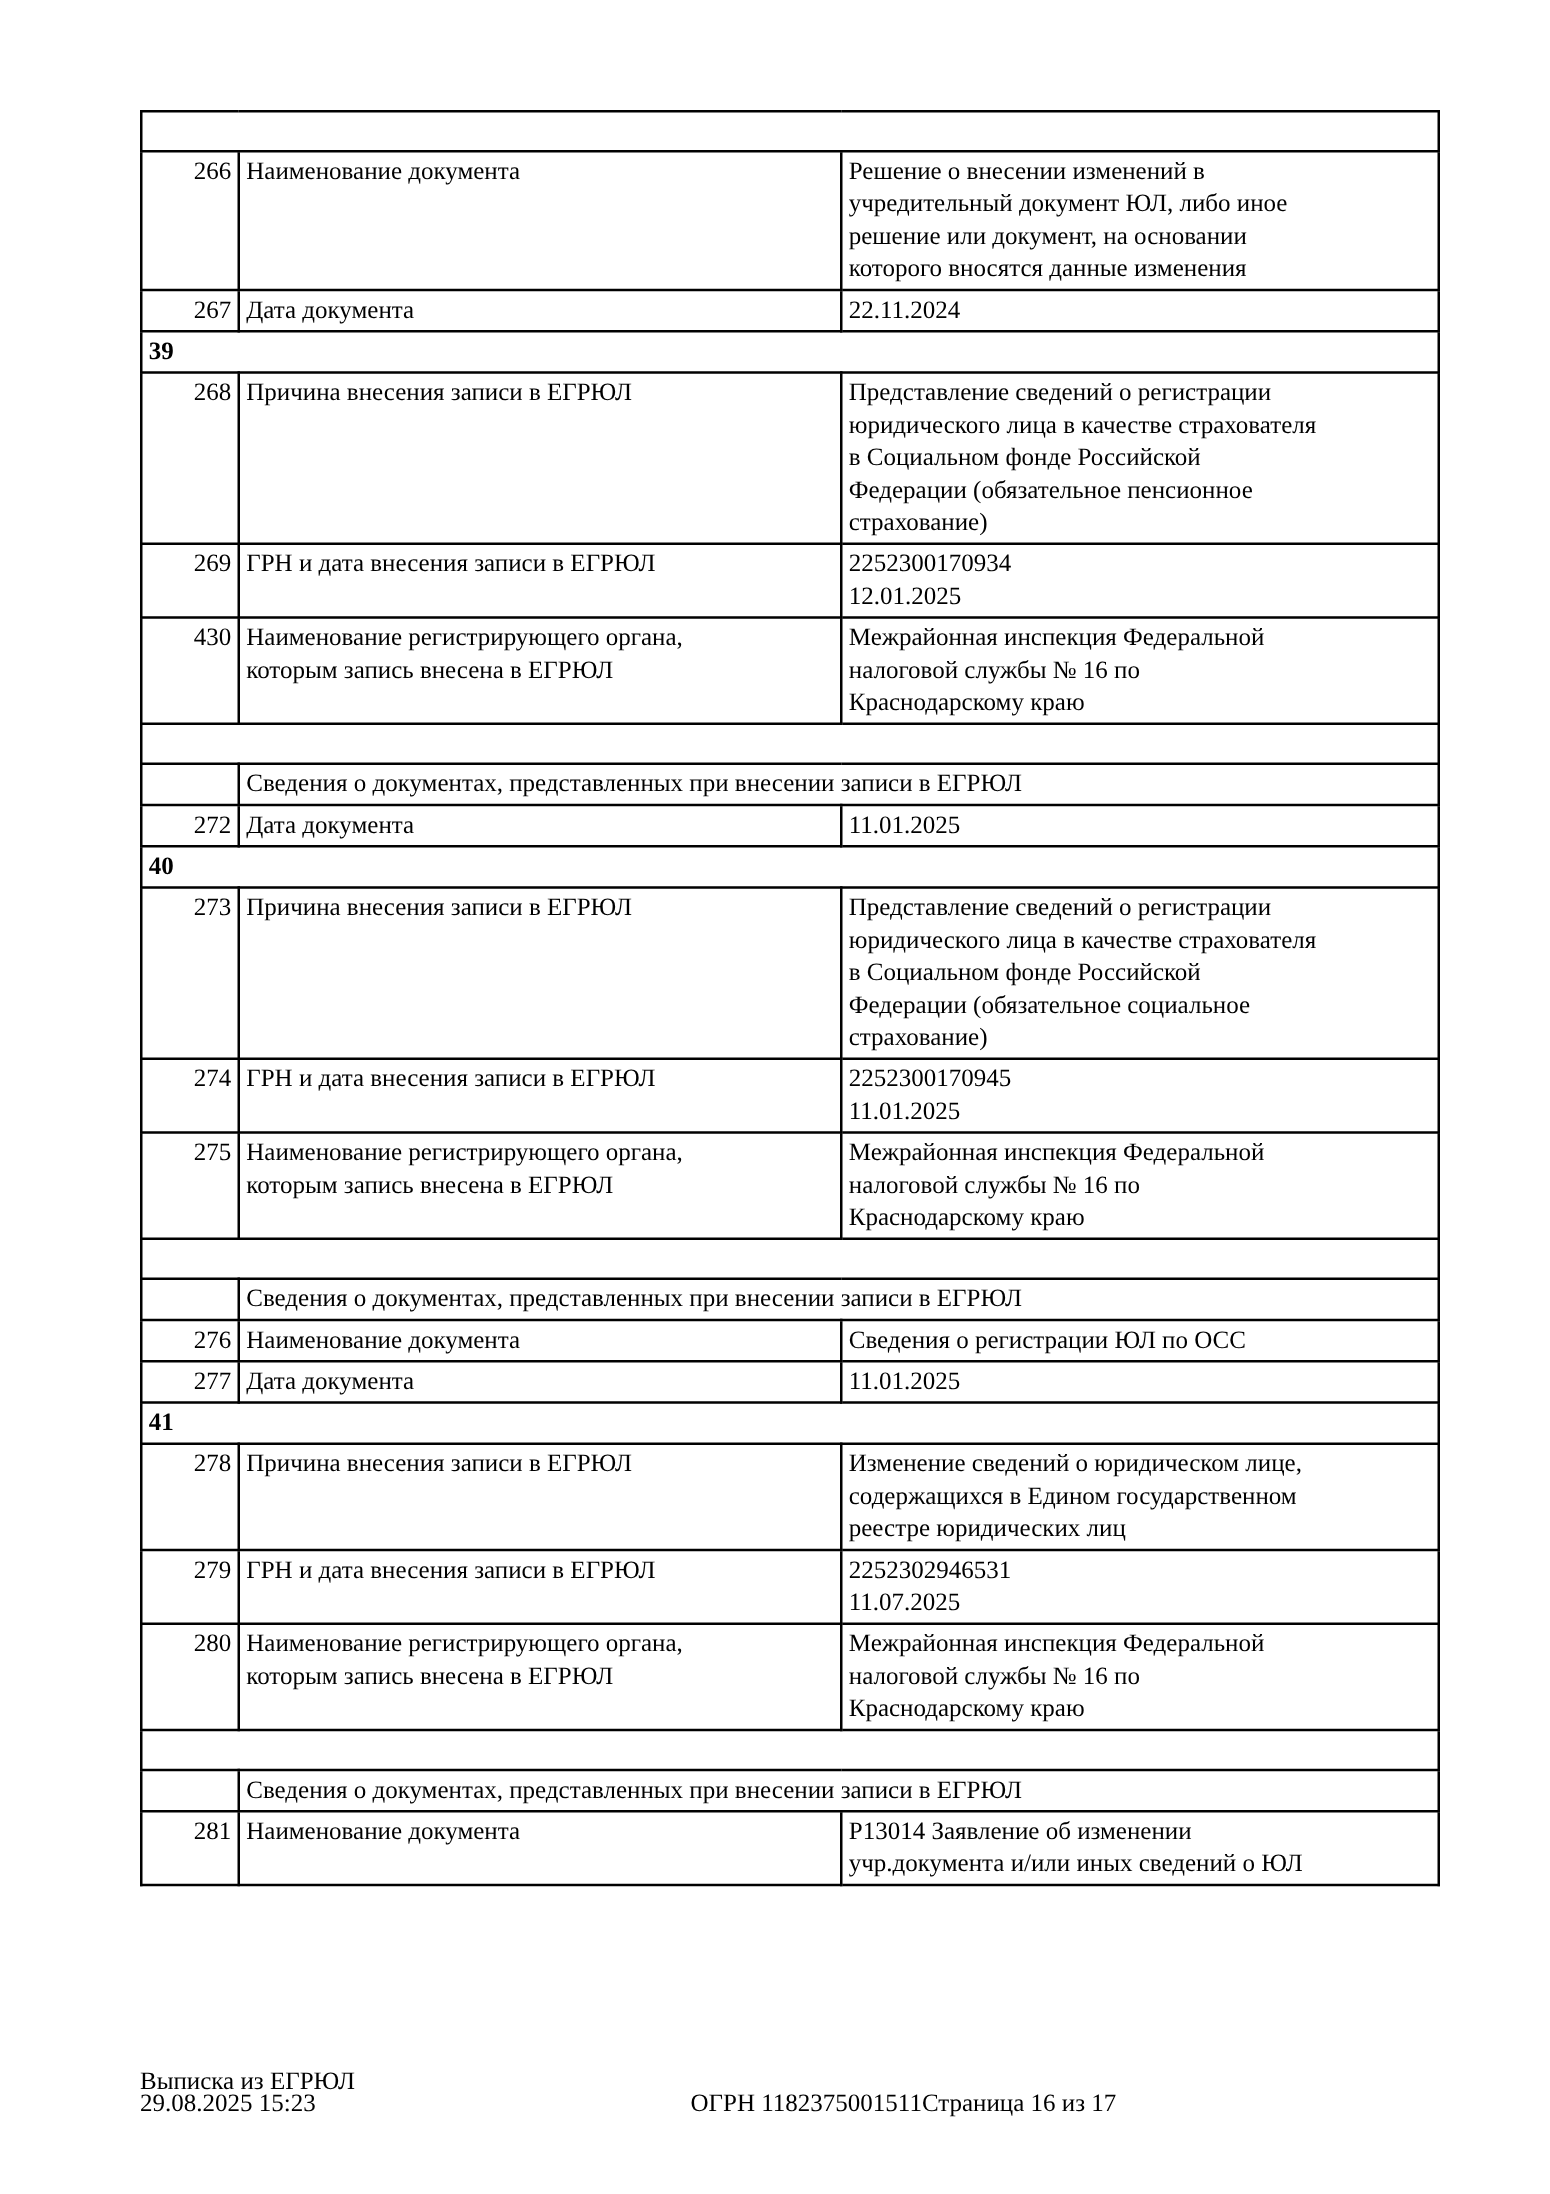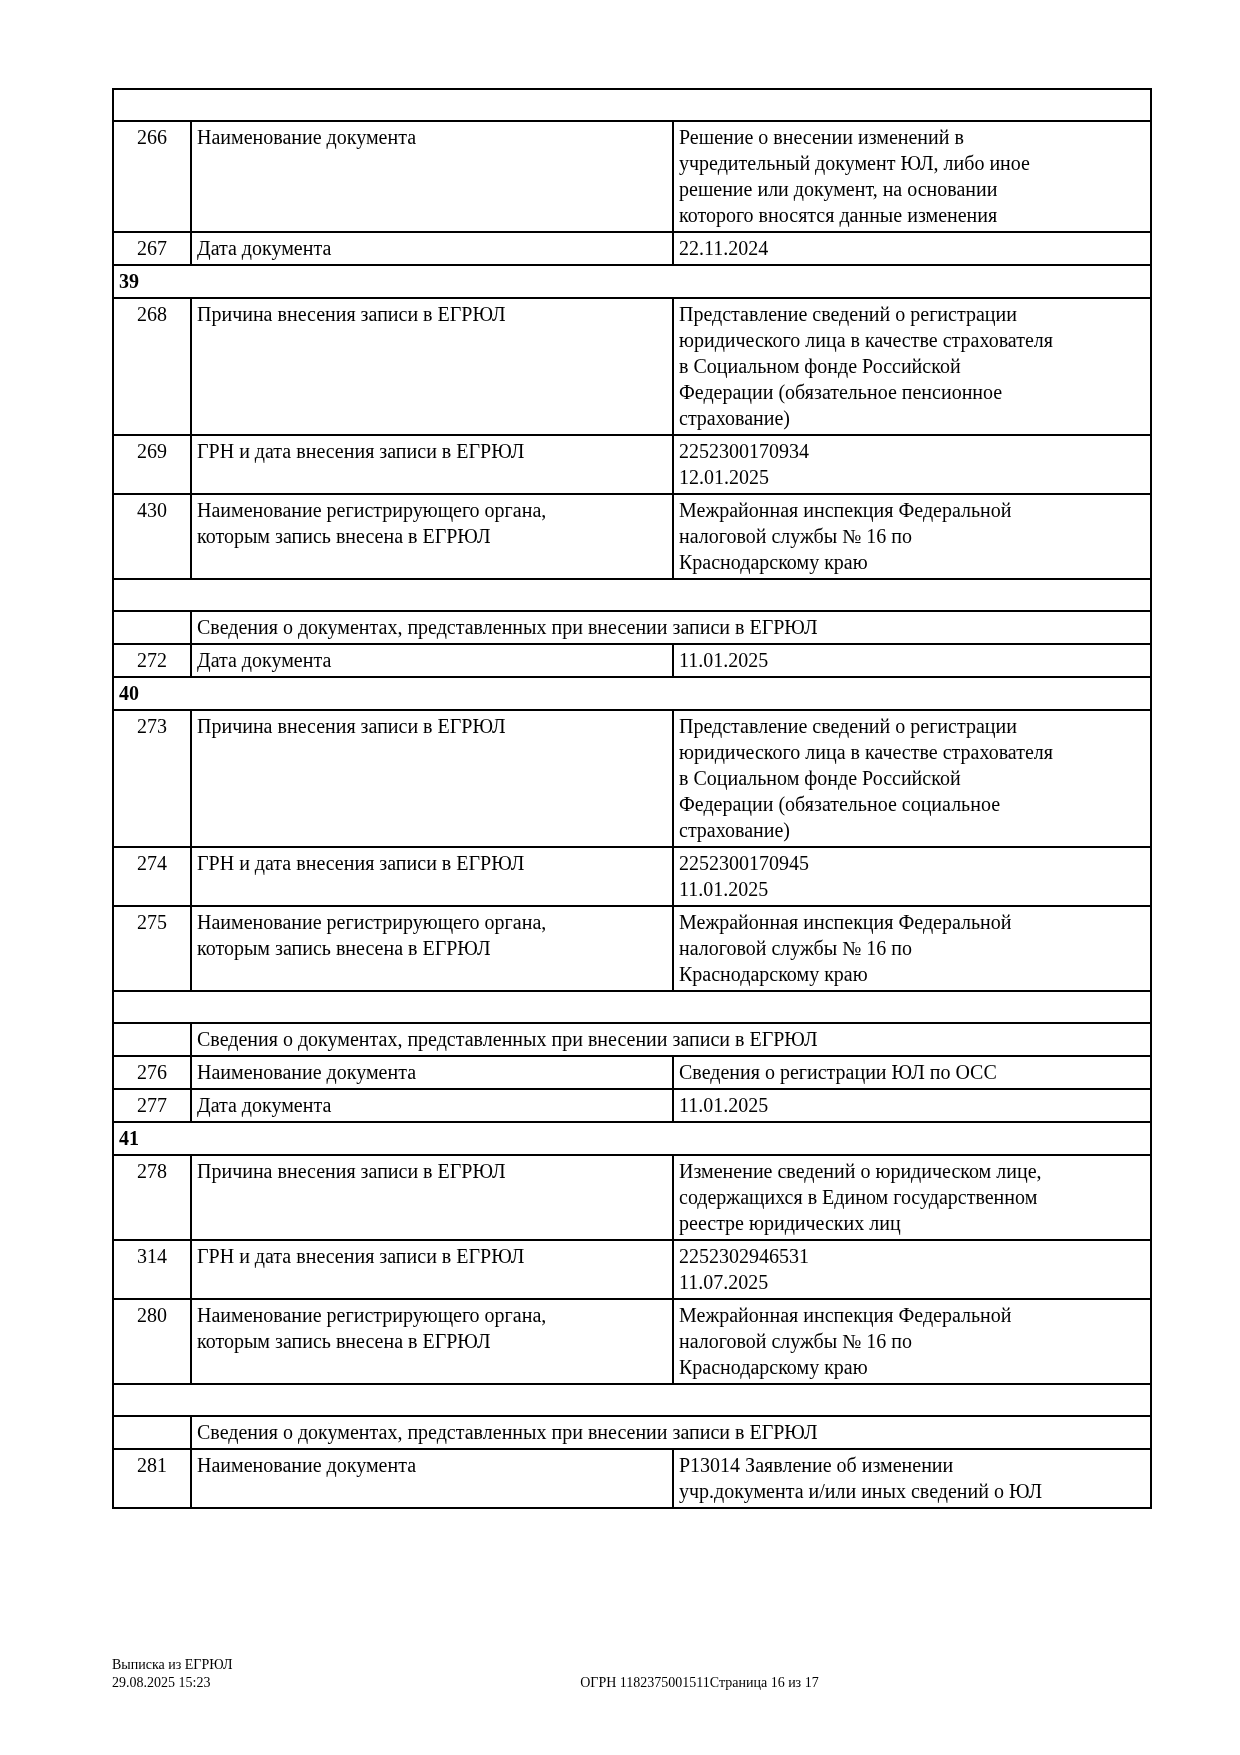--- a/index.html
+++ b/index.html
@@ -27,21 +27,21 @@
   table.egrul-table td {
     border: 2px solid #000000;
     font-size: 20px;
     line-height: 26px;
     padding: 2px 5px 3px 5px;
     vertical-align: top;
     white-space: pre-line;
     overflow: hidden;
   }
   td.cell-num {
-    text-align: center;
+    text-align: right;
     padding-left: 2px;
     padding-right: 2px;
     white-space: normal;
     margin-left: 13px;
   }
   tr.row-spacer td {
     height: 26px;
     padding: 2px;
   }
   tr.row-section td {
@@ -52,21 +52,21 @@
     white-space: normal;
   }
   .page-footer {
     position: absolute;
     left: 112px;
     top: 1656px;
     width: 1066px; 
     display: grid;
     grid-template-columns: 1fr auto 1fr;
     align-items: end;
-    font-size: 14px;
+    font-size: 20px;
     line-height: 18px;
   }
   .footer-left { text-align: left; }
   .footer-center { text-align: right; }
   .footer-right { text-align: left; }
 </style>
 </head>
 <body>
 
 <div class="egrul-table-wrap">
@@ -178,21 +178,21 @@
           <td colspan="3">41</td>
         </tr>
         <tr class="row-data">
           <td class="cell-num">278</td>
           <td class="cell-label">Причина внесения записи в ЕГРЮЛ</td>
           <td class="cell-value">Изменение сведений о юридическом лице,
 содержащихся в Едином государственном
 реестре юридических лиц</td>
         </tr>
         <tr class="row-data">
-          <td class="cell-num">314</td>
+          <td class="cell-num">279</td>
           <td class="cell-label">ГРН и дата внесения записи в ЕГРЮЛ</td>
           <td class="cell-value">2252302946531
 11.07.2025</td>
         </tr>
         <tr class="row-data">
           <td class="cell-num">280</td>
           <td class="cell-label">Наименование регистрирующего органа,
 которым запись внесена в ЕГРЮЛ</td>
           <td class="cell-value">Межрайонная инспекция Федеральной
 налоговой службы № 16 по

